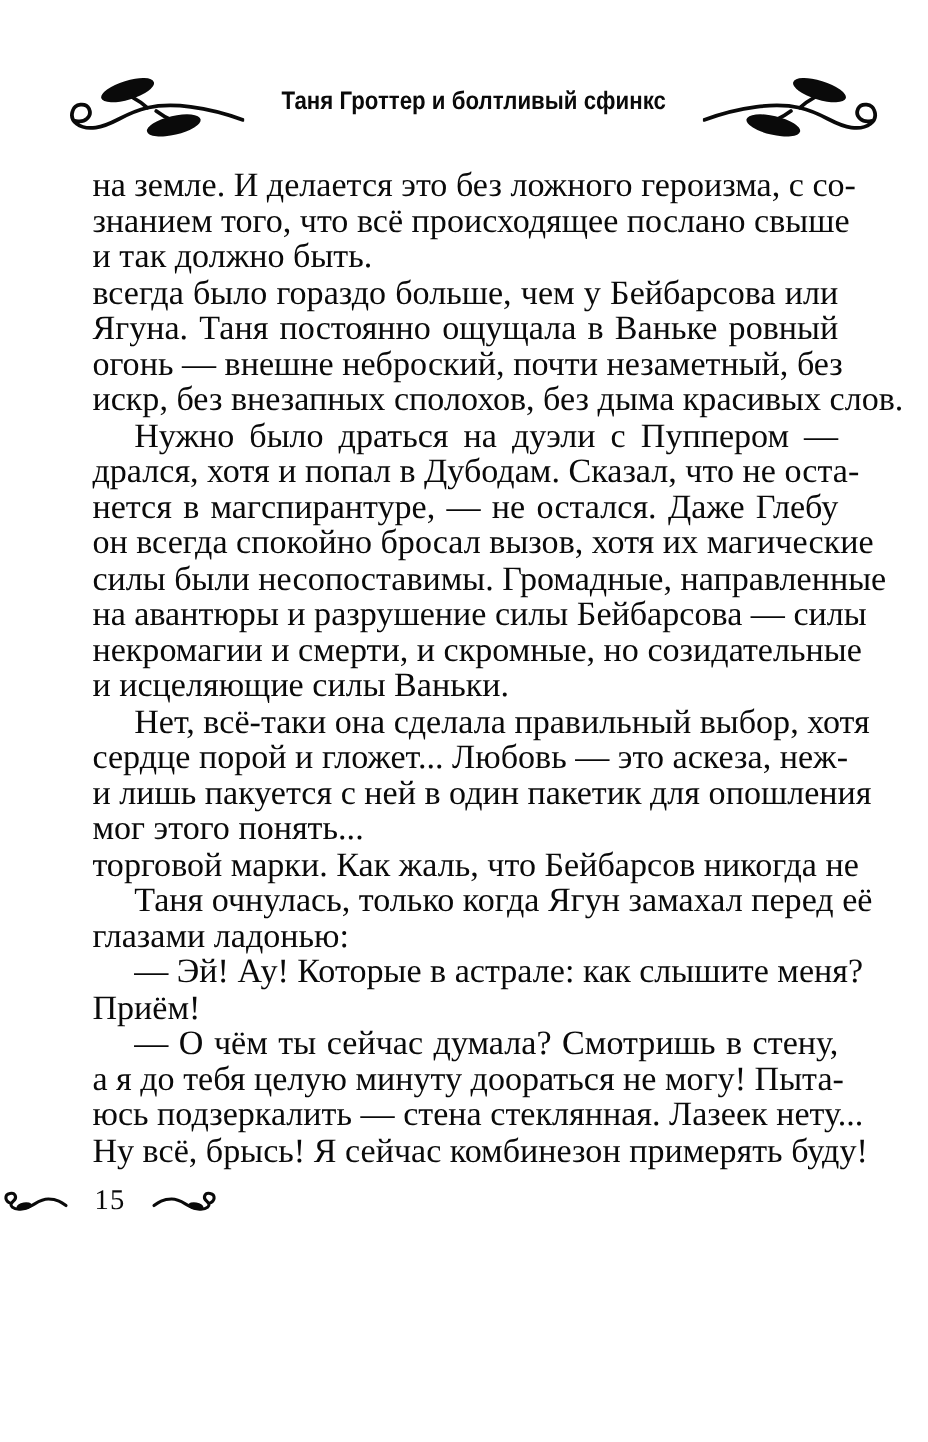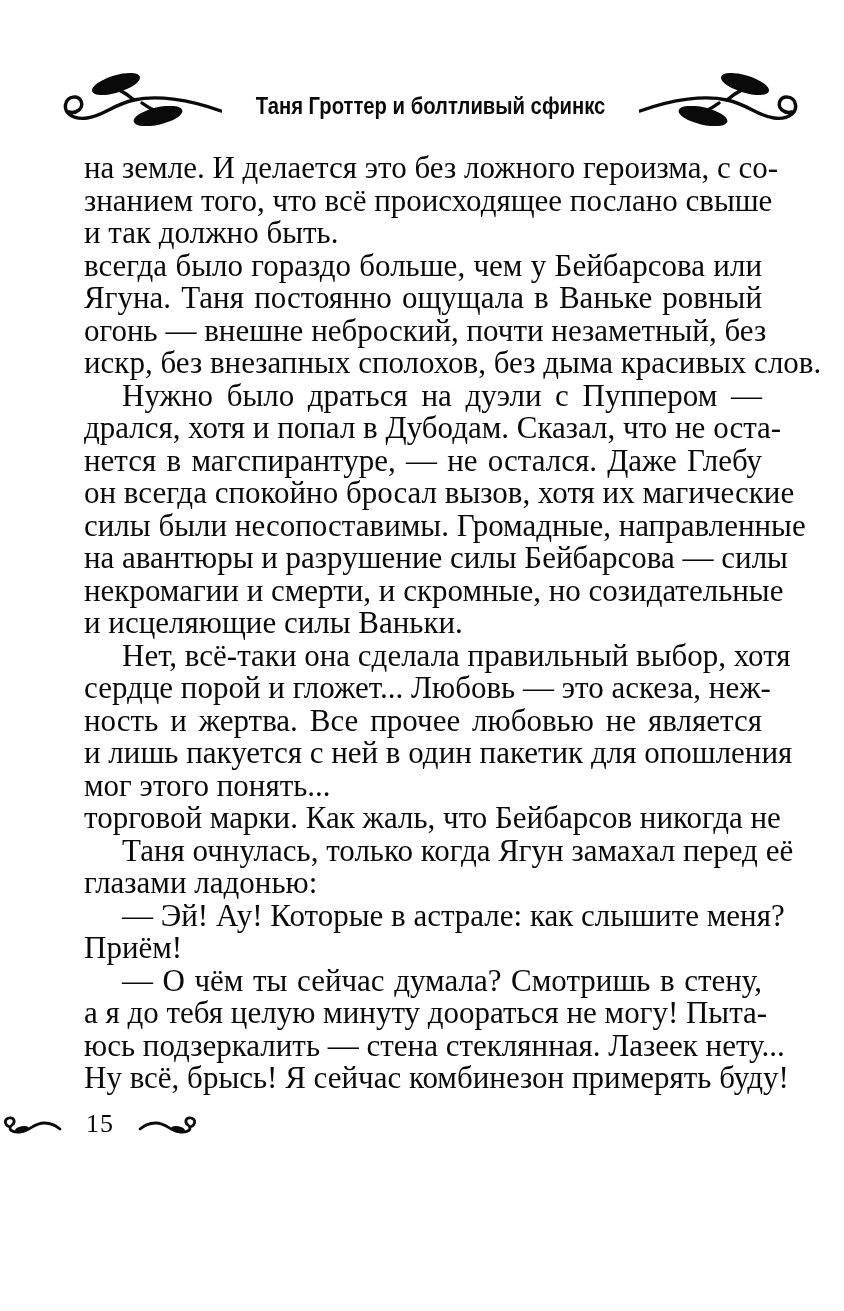--- a/index.html
+++ b/index.html
@@ -13,21 +13,20 @@
     color:var(--ink);
     overflow:hidden;
     font-family:"Liberation Serif", serif;
   }
   
   .page-header {
     margin-top:68px;
     padding:0 50px;
     height:66px;
     display:flex;
-    align-items:center;
   }
   .flourish { flex:0 0 auto; display:block; }
   .flourish.mirrored { transform:scaleX(-1); }
   .header-rule {
     flex:1 1 auto;
     height:3px;
     background:var(--ink);
     transform:translateY(7px);
   }
   .running-title {
@@ -124,21 +123,20 @@
         <div class="line">нется в магспирантуре, — не остался. Даже Глебу</div>
         <div class="line">он всегда спокойно бросал вызов, хотя их магические</div>
         <div class="line">силы были несопоставимы. Громадные, направленные</div>
         <div class="line">на авантюры и разрушение силы Бейбарсова — силы</div>
         <div class="line">некромагии и смерти, и скромные, но созидательные</div>
         <div class="line short">и исцеляющие силы Ваньки.</div>
       </div>
       <div class="paragraph">
         <div class="line indent">Нет, всё-таки она сделала правильный выбор, хотя</div>
         <div class="line">сердце порой и гложет... Любовь — это аскеза, неж-</div>
-        <div class="line">ность и жертва. Все прочее любовью не является</div>
         <div class="line">и лишь пакуется с ней в один пакетик для опошления</div>
         <div class="line short">мог этого понять...</div>
         <div class="line">торговой марки. Как жаль, что Бейбарсов никогда не</div>
       </div>
       <div class="paragraph">
         <div class="line indent">Таня очнулась, только когда Ягун замахал перед её</div>
         <div class="line short">глазами ладонью:</div>
       </div>
       <div class="paragraph">
         <div class="line indent">— Эй! Ау! Которые в астрале: как слышите меня?</div>

